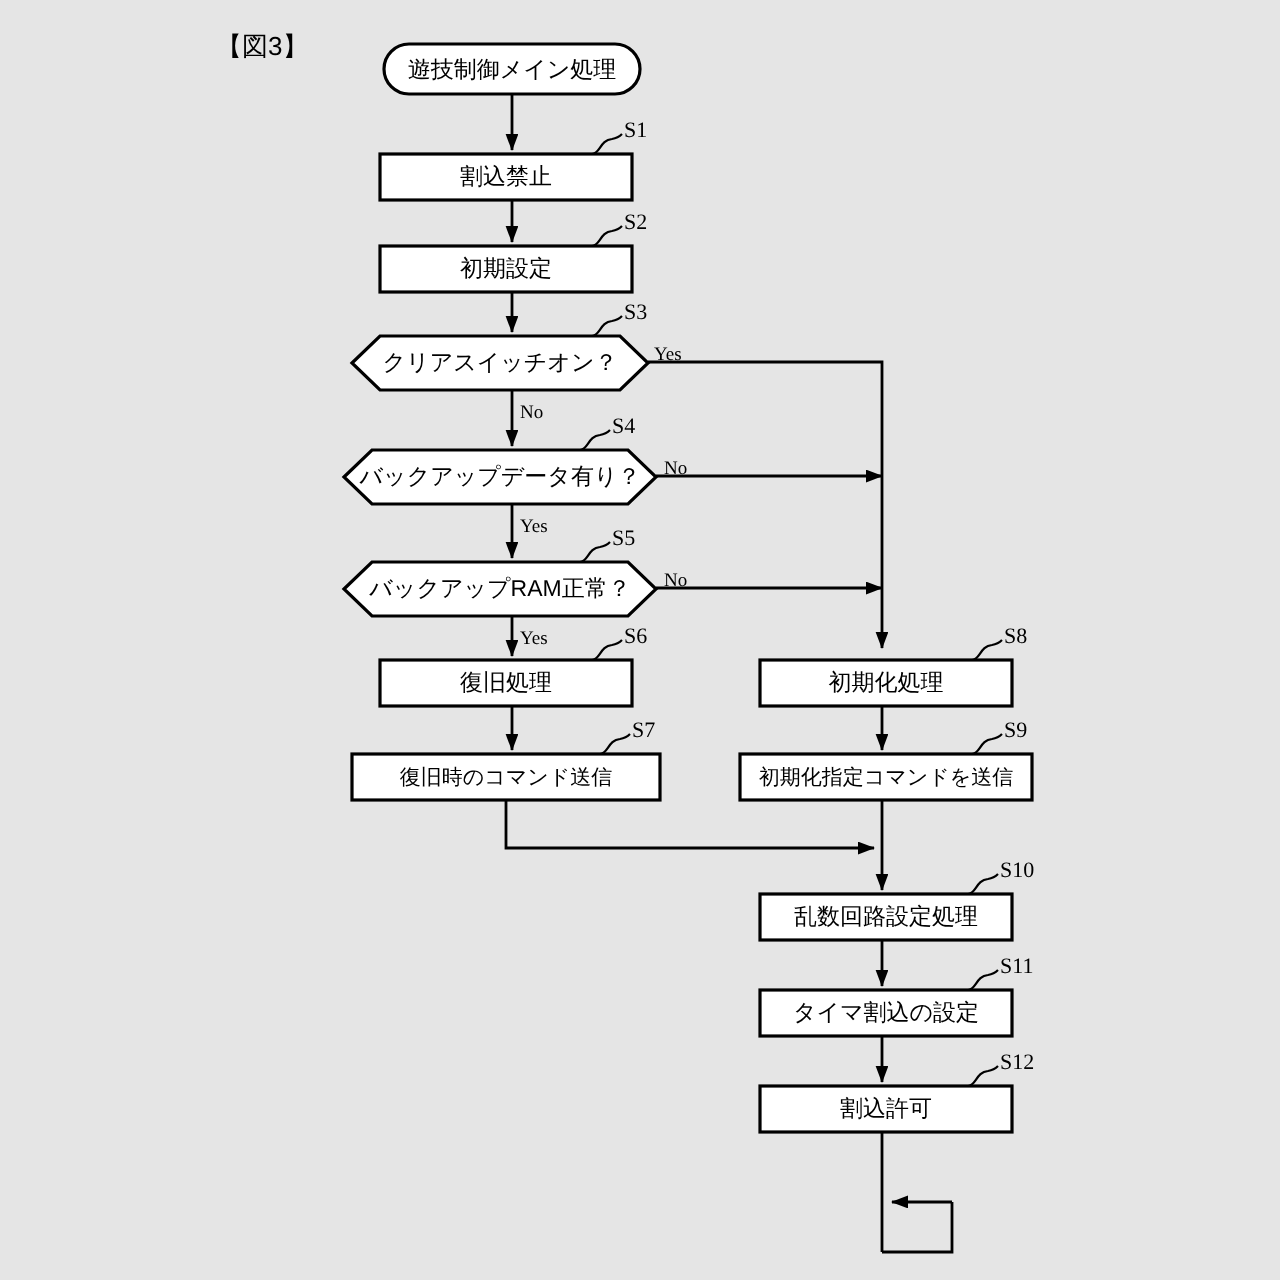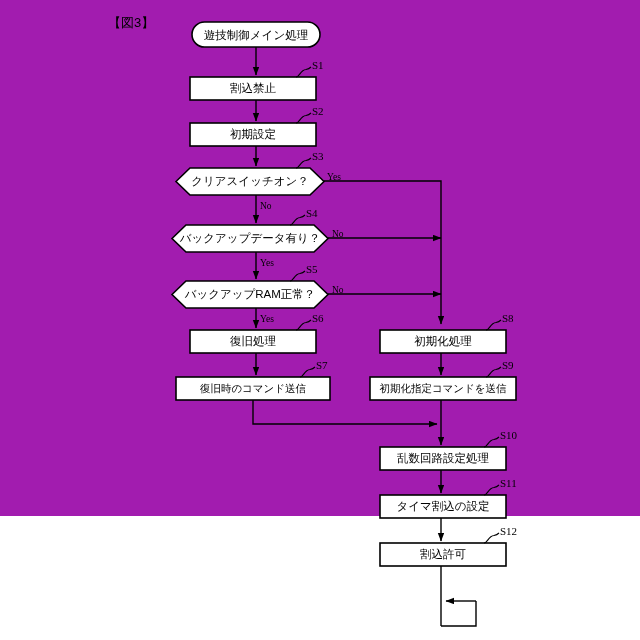--- a/index.html
+++ b/index.html
@@ -9,22 +9,22 @@
   }
   body {
     width: 640px;
     height: 640px;
     overflow: hidden;
     font-family: "Liberation Sans", "DejaVu Sans", sans-serif;
   }
   #figure-root {
     position: relative;
     width: 640px;
-    height: 516px;
-    background: #a21caf;
+    height: 640px;
+    background: #e5e5e5;
   }
   svg.flowchart {
     position: absolute;
     left: 0;
     top: 0;
     width: 640px;
     height: 640px;
   }
   .shape {
     fill: #ffffff;

